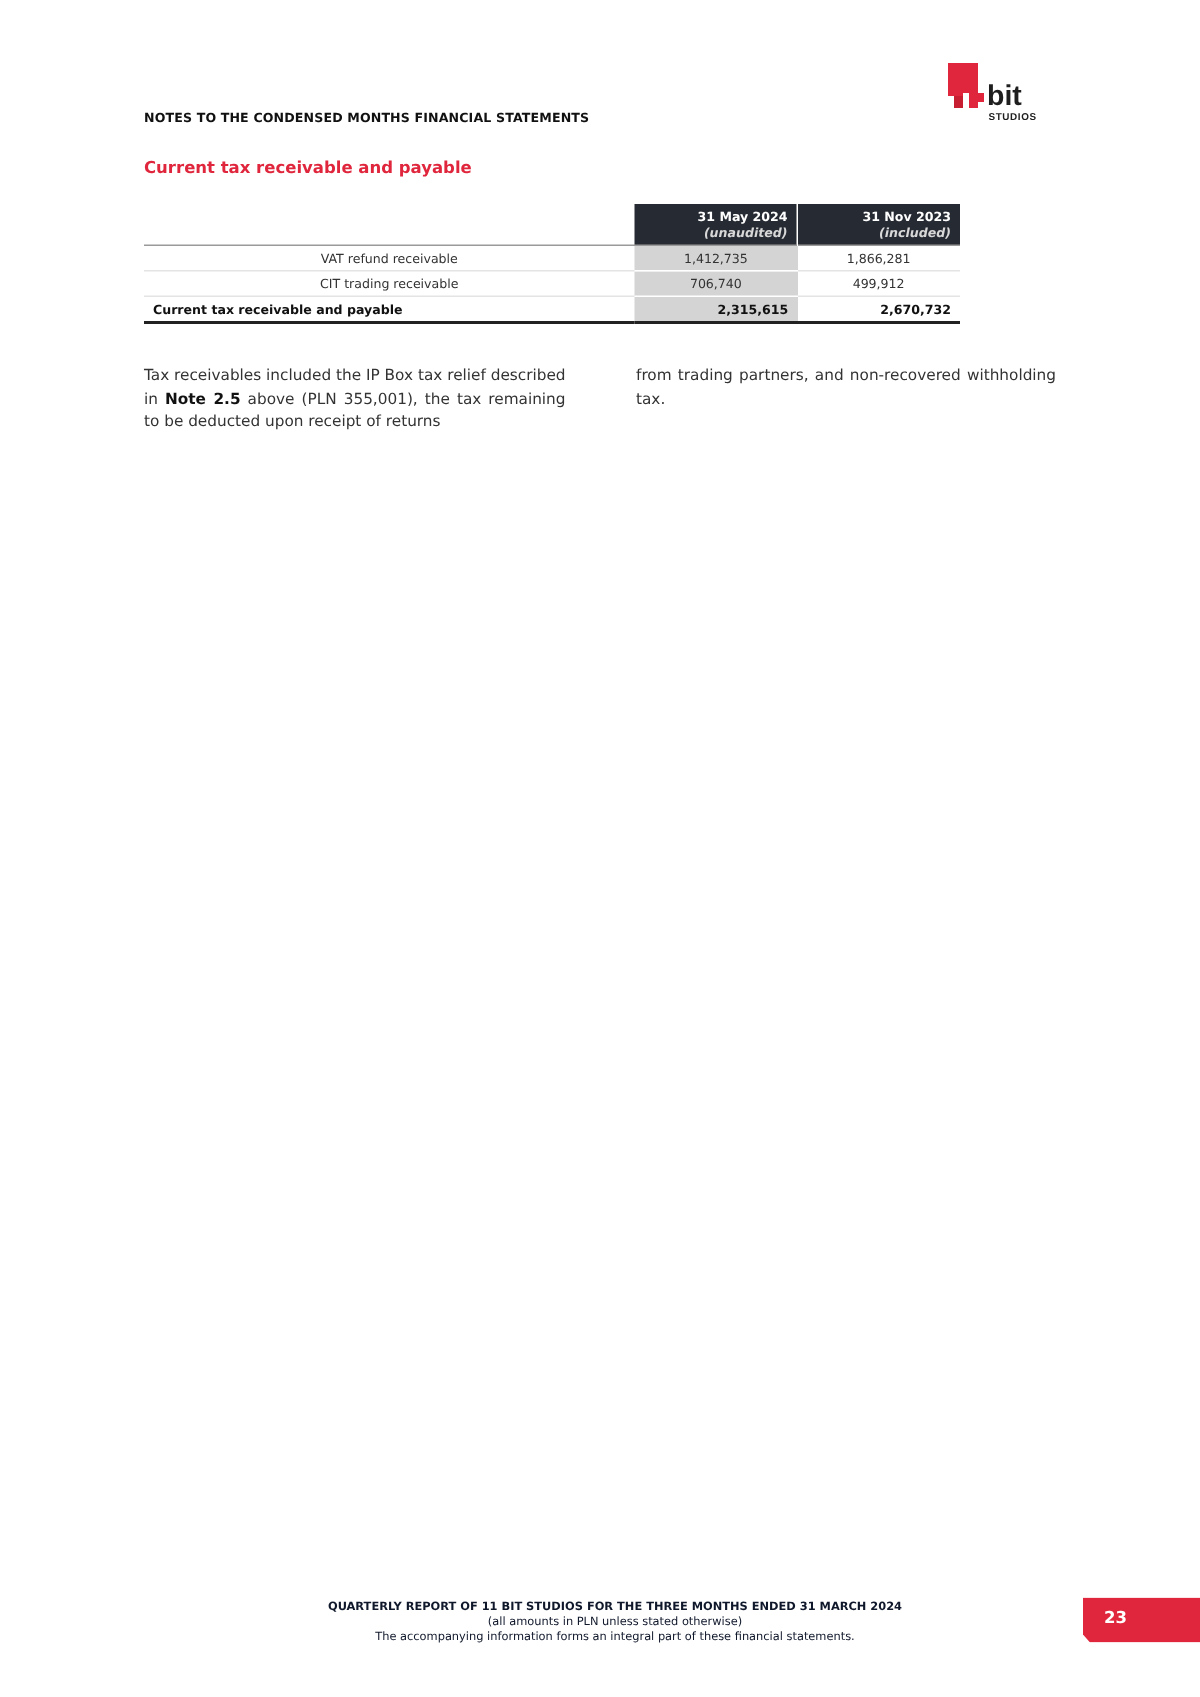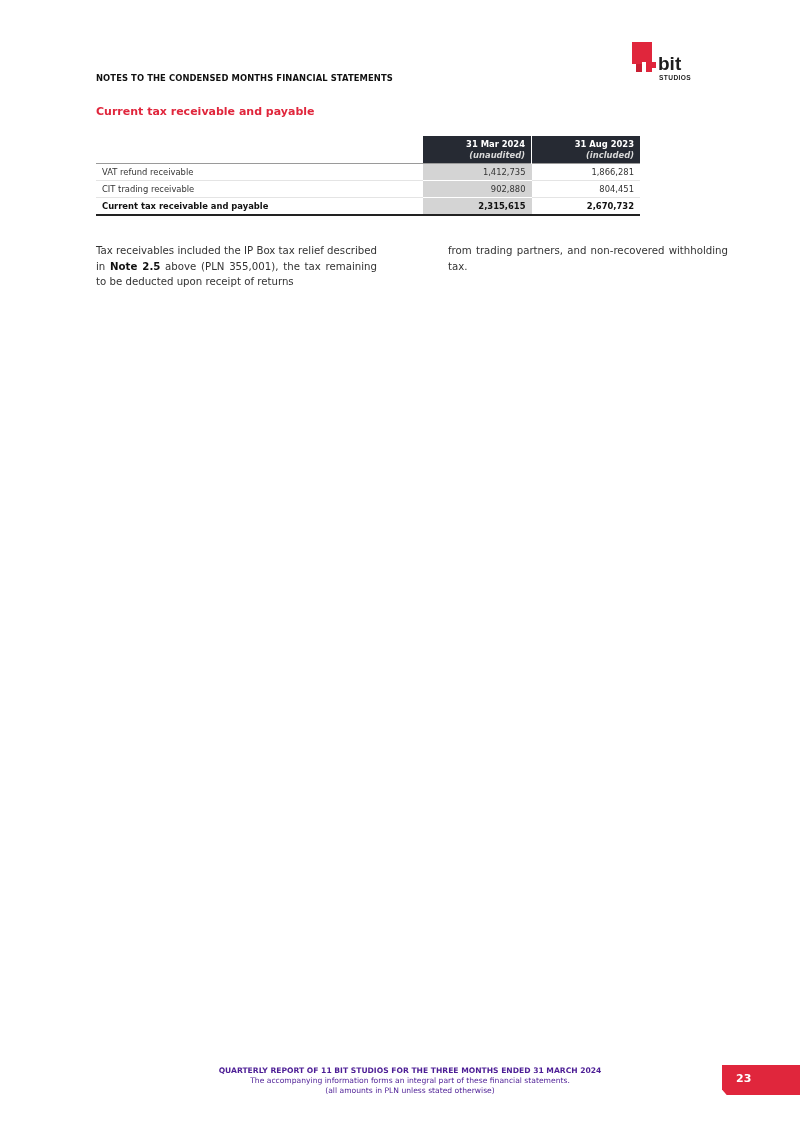--- a/index.html
+++ b/index.html
@@ -10,28 +10,28 @@
   table.tax{position:absolute;left:96px;top:136px;width:544px;border-collapse:collapse;font-size:8.4px;}
   table.tax th{background:#262a33;color:#ffffff;text-align:right;padding:3px 6px 2px 6px;font-weight:bold;line-height:11px;vertical-align:top;}
   table.tax th.blank{background:transparent;}
   table.tax th .sub{font-weight:bold;font-style:italic;color:#d8d8d8;display:block;}
   table.tax th.c1{width:96px;border-right:1px solid #ffffff;}
   table.tax th.c2{width:96px;}
   table.tax td{padding:2px 6px;height:12px;line-height:12px;color:#333;}
   table.tax td.num{text-align:right;margin-left:40px;}
   table.tax td.shade{background:#d4d4d4;}
   table.tax tr.first td{border-top:1px solid #9a9a9a;}
-  table.tax tr.row td{border-bottom:1px solid #ffffff;}
+  table.tax tr.row td{border-bottom:1px solid #ffffff;text-align:center;}
   table.tax tr.row td.lbl{border-bottom:1px solid #e4e4e4;}
   table.tax tr.total td{font-weight:bold;color:#111;border-top:1.5px solid #222;border-bottom:2px solid #222;}
   .body-text{position:absolute;top:243px;font-size:10.2px;line-height:15.5px;text-align:justify;color:#333;}
   .col-left{left:96px;width:281px;}
-  .col-right{left:424px;width:280px;text-align-last:left;margin-left:24px;}
+  .col-right{left:424px;width:280px;text-align-last:left;}
   .col-left b{color:#111;}
-  .footer{position:absolute;left:200px;width:420px;top:1066px;text-align:center;color:#4c1d95;}
+  .footer{position:absolute;left:200px;width:420px;top:1066px;text-align:center;color:#0f172a;}
   .footer .f1{font-size:7.6px;font-weight:bold;line-height:10px;}
   .footer .f2{font-size:7.6px;line-height:10px;}
   .page-badge{position:absolute;left:722px;top:1065px;width:78px;height:30px;background:#e0263c;clip-path:polygon(0 0,100% 0,100% 100%,6% 100%,0 82%);}
   .page-num{position:absolute;left:736px;top:1072px;font-size:11px;font-weight:bold;color:#ffffff;}
 </style>
 </head>
 <body>
 
 <div class="hdr-title">NOTES TO THE CONDENSED MONTHS FINANCIAL STATEMENTS</div>
 
@@ -44,52 +44,52 @@
   </svg>
 </div>
 
 <div class="section-title">Current tax receivable and payable</div>
 
 <table class="tax">
   <thead>
     <tr>
       <th class="blank"></th>
       <th class="c1">
-        <span>31 Mar 2024</span>
+        <span>31 May 2024</span>
         <span class="sub">(unaudited)</span>
       </th>
       <th class="c2">
-        <span>31 Aug 2023</span>
+        <span>31 Nov 2023</span>
         <span class="sub">(included)</span>
       </th>
     </tr>
   </thead>
   <tbody>
     <tr class="row first">
       <td class="lbl">VAT refund receivable</td>
       <td class="num shade">1,412,735</td>
       <td class="num lbl">1,866,281</td>
     </tr>
     <tr class="row">
       <td class="lbl">CIT trading receivable</td>
-      <td class="num shade">902,880</td>
-      <td class="num lbl">804,451</td>
+      <td class="num shade">706,740</td>
+      <td class="num lbl">499,912</td>
     </tr>
     <tr class="total">
       <td>Current tax receivable and payable</td>
       <td class="num shade">2,315,615</td>
       <td class="num">2,670,732</td>
     </tr>
   </tbody>
 </table>
 
 <div class="body-text col-left"><span>Tax receivables included the IP Box tax relief described in </span><b>Note 2.5</b><span> above (PLN 355,001), the tax remaining to be deducted upon receipt of returns</span></div>
 
 <div class="body-text col-right">from trading partners, and non-recovered withholding tax.</div>
 
 <div class="footer">
   <div class="f1">QUARTERLY REPORT OF 11 BIT STUDIOS FOR THE THREE MONTHS ENDED 31 MARCH 2024</div>
+  <div class="f2">(all amounts in PLN unless stated otherwise)</div>
   <div class="f2">The accompanying information forms an integral part of these financial statements.</div>
-  <div class="f2">(all amounts in PLN unless stated otherwise)</div>
 </div>
 
 <div class="page-badge"></div>
 <div class="page-num">23</div>
 
 </body></html>

